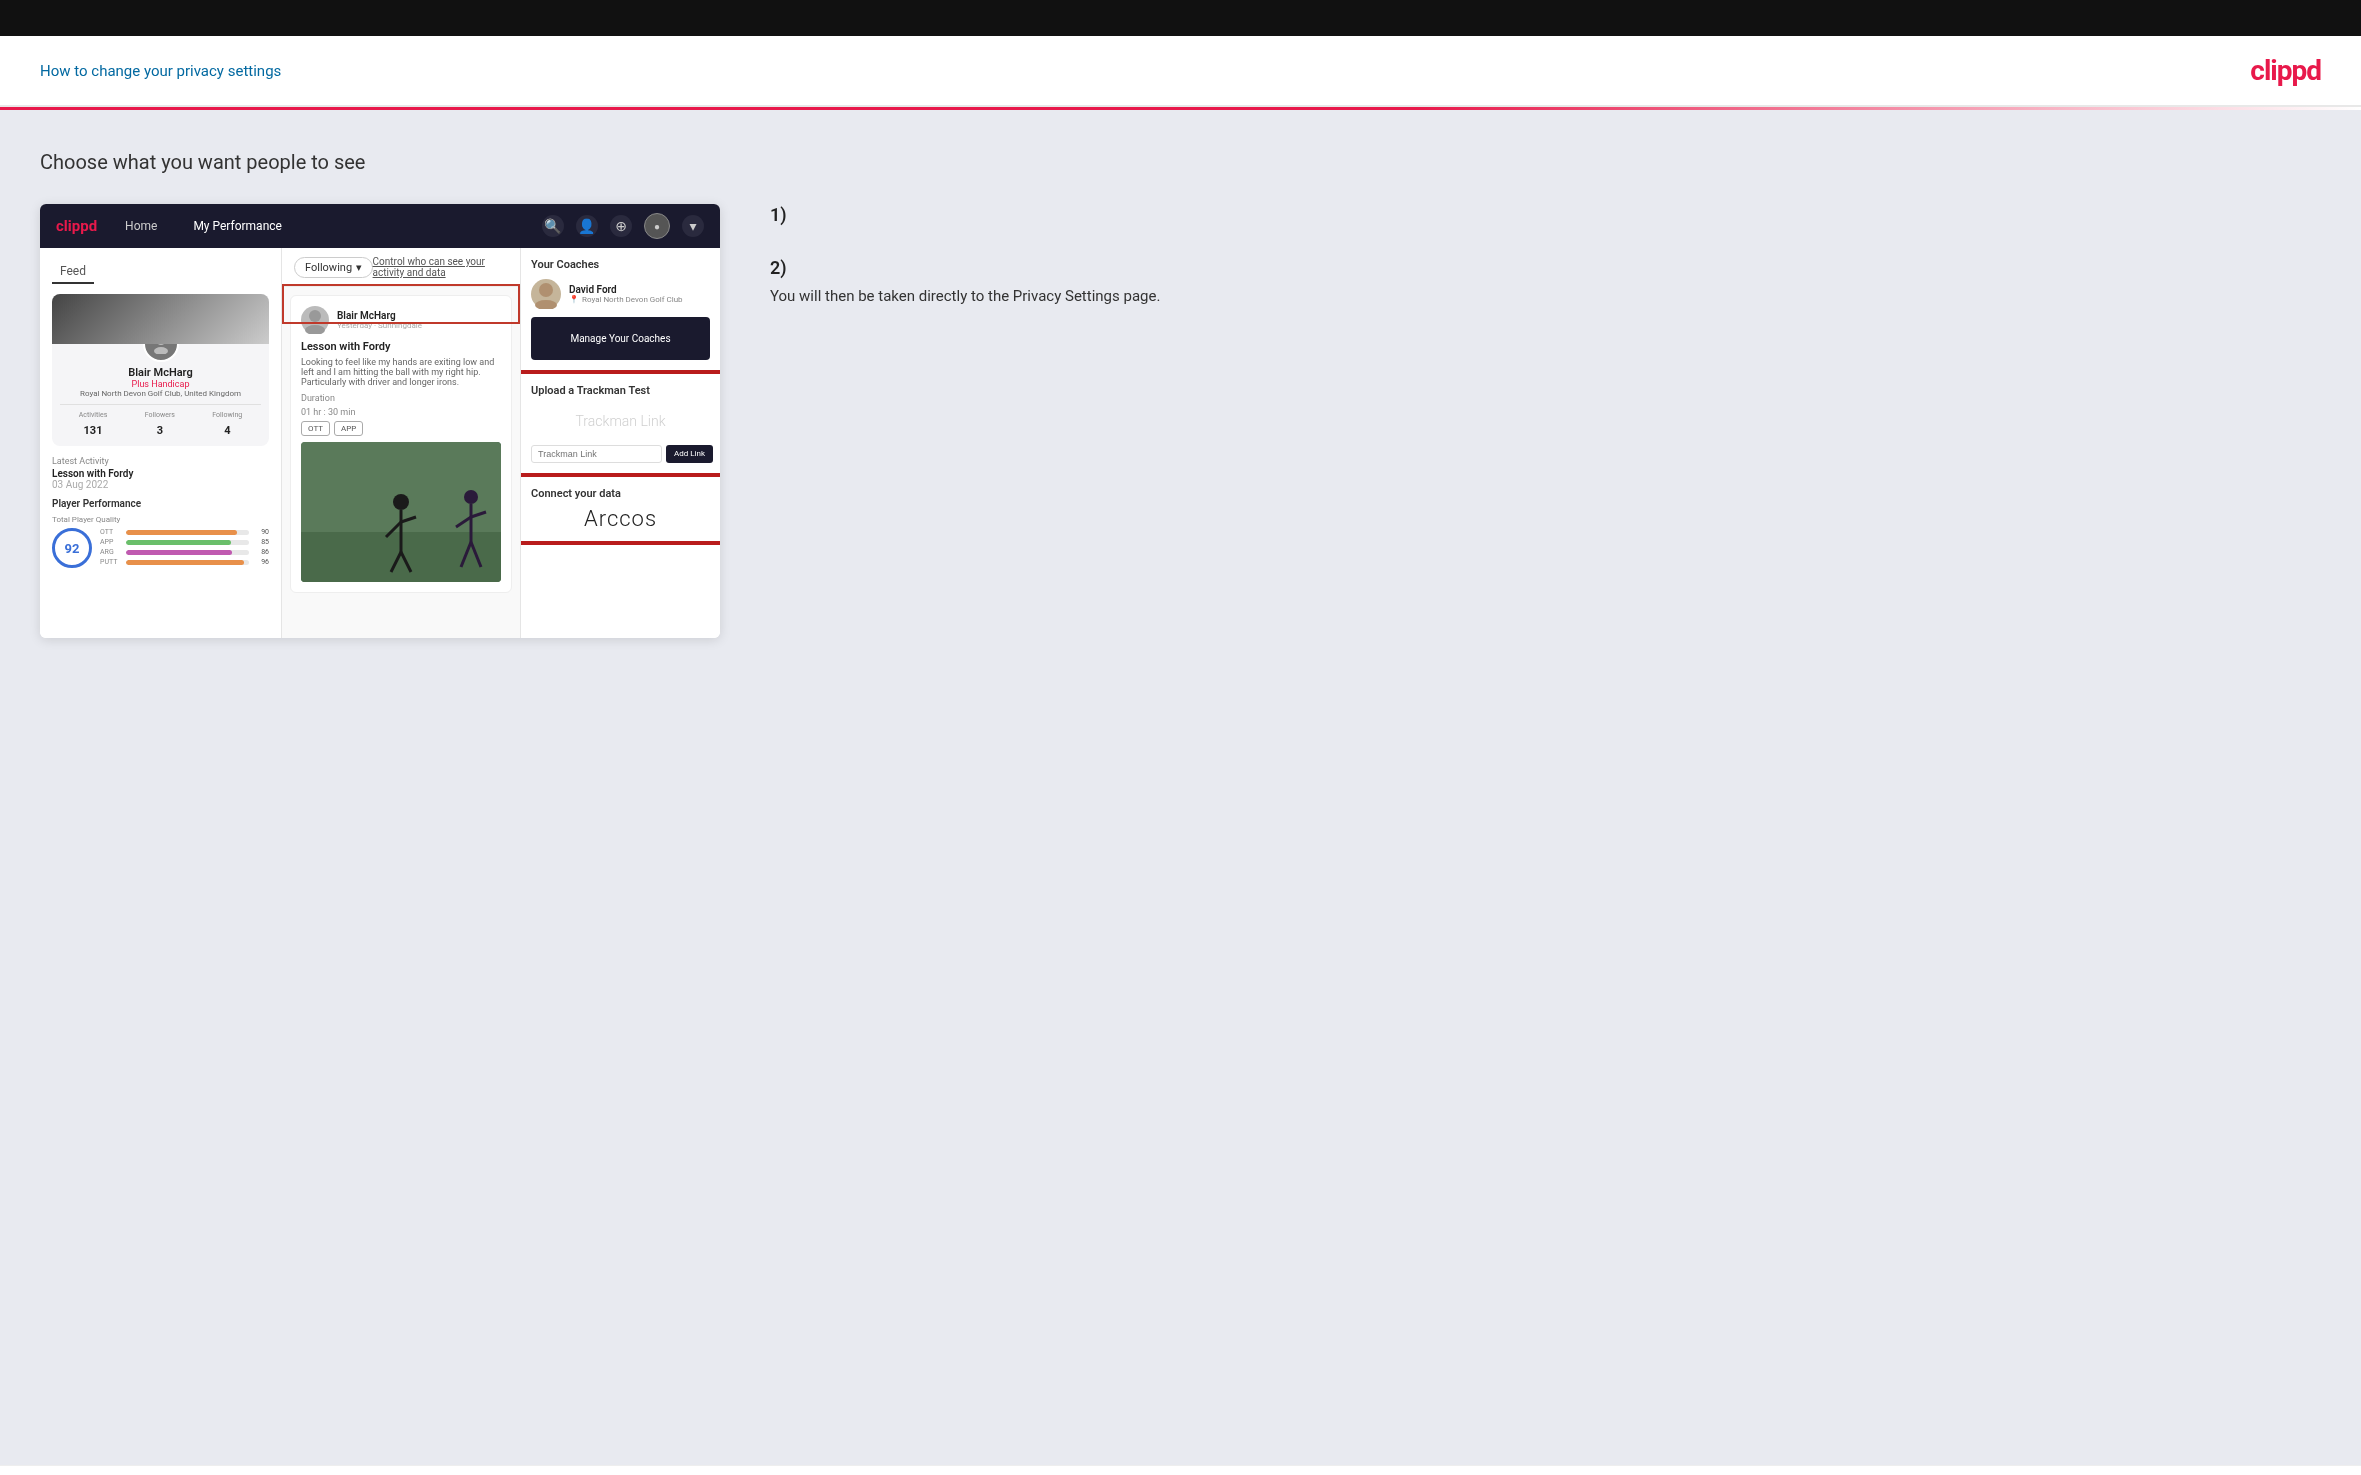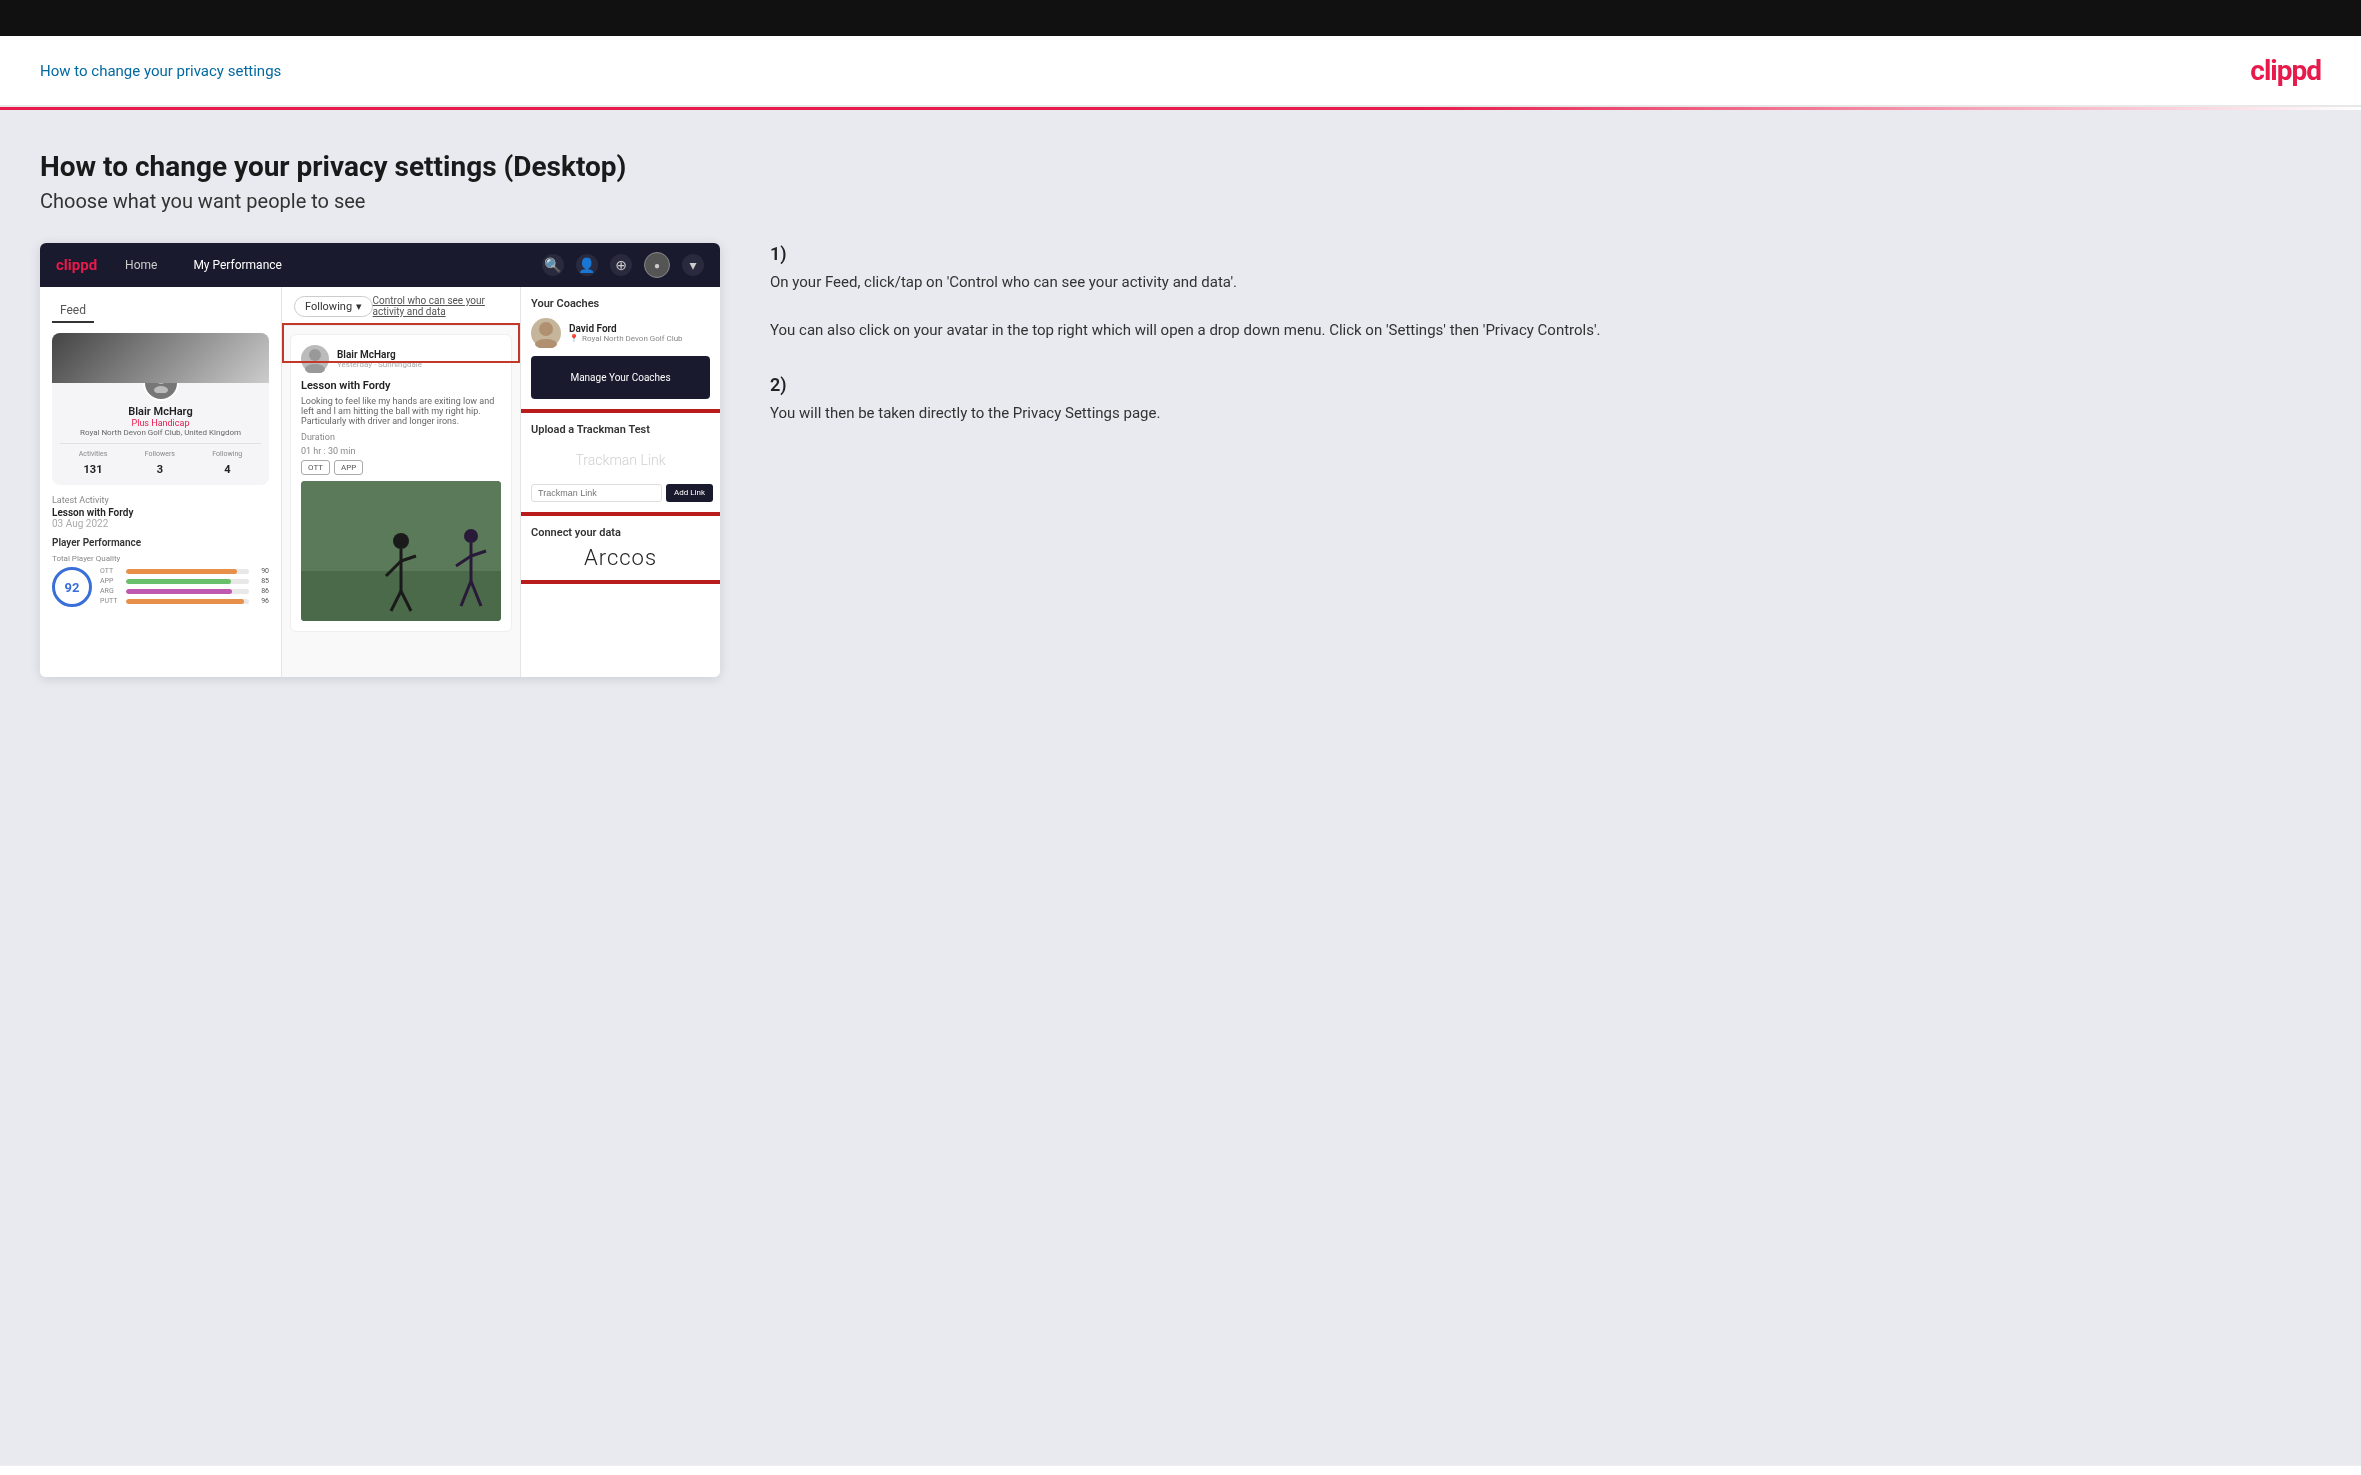--- a/index.html
+++ b/index.html
@@ -529,21 +529,20 @@
 
 <div class="top-bar"></div>
 
 <div class="header">
   <span class="header-title">How to change your privacy settings</span>
   <span class="logo">clippd</span>
 </div>
 <div class="header-accent"></div>
 
 <div class="main-content">
-  <h1 class="page-heading">How to change your privacy settings (Desktop)</h1>
   <p class="page-subheading">Choose what you want people to see</p>
 
   <div class="content-layout">
 
     <div class="app-mockup">
 
       <div class="app-nav">
         <span class="app-nav-logo">clippd</span>
         <span class="app-nav-item">Home</span>
         <span class="app-nav-item active">My Performance</span>
@@ -726,25 +725,20 @@
             <div class="arccos-logo">Arccos</div>
           </div>
         </div>
 
       </div>
     </div>
 
     <div class="instructions">
       <div class="instruction-item">
         <div class="instruction-number">1)</div>
-        <div class="instruction-text">
-          On your Feed, click/tap on 'Control who can see your activity and data'.
-          <br><br>
-          You can also click on your avatar in the top right which will open a drop down menu. Click on 'Settings' then 'Privacy Controls'.
-        </div>
       </div>
       <div class="instruction-item">
         <div class="instruction-number">2)</div>
         <div class="instruction-text">
           You will then be taken directly to the Privacy Settings page.
         </div>
       </div>
     </div>
 
   </div>

